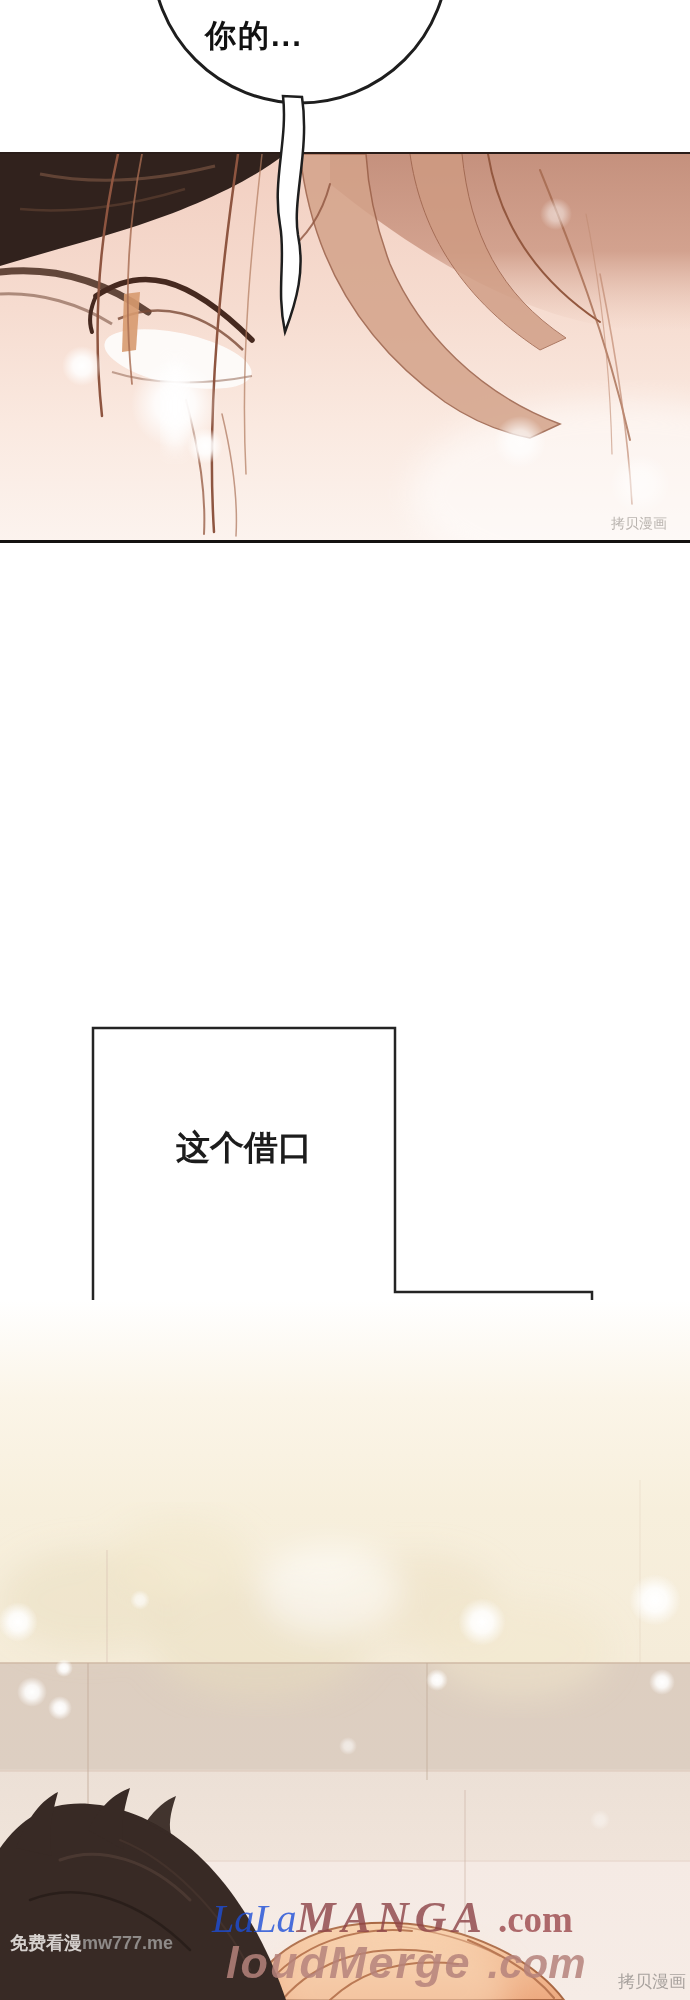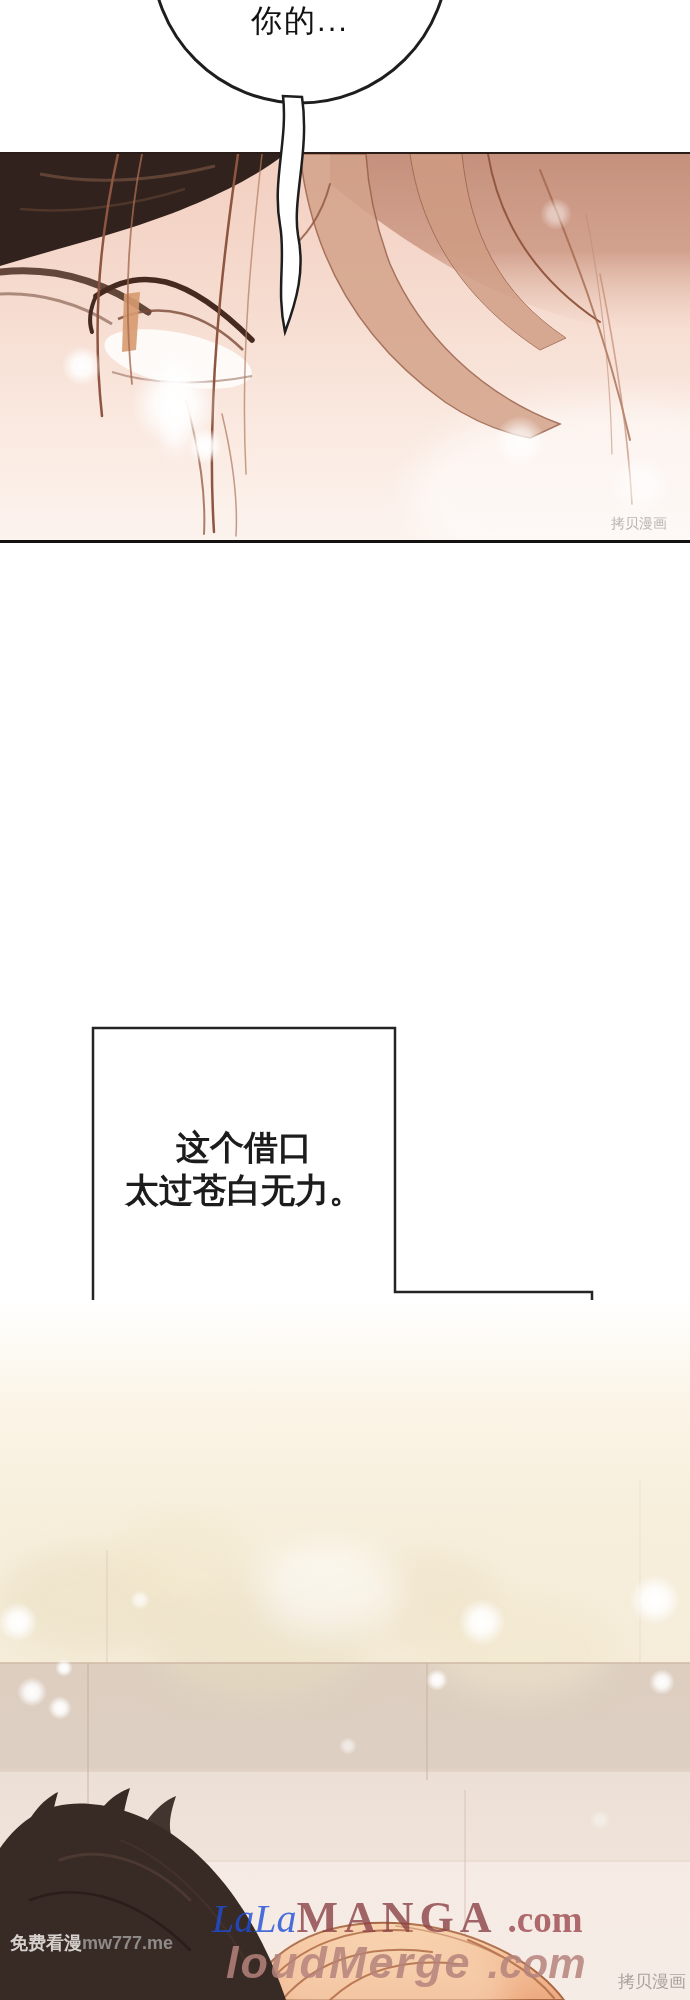--- a/index.html
+++ b/index.html
@@ -6,22 +6,22 @@
   .page{position:relative;width:690px;height:2000px;background:#fff;overflow:hidden;
         font-family:"Liberation Sans",sans-serif;}
 
   
   .panel1{position:absolute;left:0;top:152px;width:690px;height:391px;
           border-top:2px solid #2a1d19;border-bottom:3px solid #141210;box-sizing:border-box;}
   .panel1 svg{display:block;}
 
   
   .bubble-svg{position:absolute;left:0;top:0;width:690px;height:345px;}
-  .bubble-text{position:absolute;left:205px;top:0;width:190px;text-align:center;
-               font-size:31px;font-weight:normal;color:#121212;letter-spacing:2px;}
+  .bubble-text{position:absolute;left:205px;top:15px;width:190px;text-align:left;
+               font-size:31px;font-weight:bold;color:#121212;letter-spacing:2px;}
 
   
   .wm-panel-corner{position:absolute;left:611px;top:515px;font-size:14px;color:#aaa49f;opacity:.8;}
 
   
   .caption-svg{position:absolute;left:80px;top:1018px;width:525px;height:566px;}
   .cap1{position:absolute;left:93px;top:1126px;width:302px;text-align:center;
         font-weight:bold;font-size:34px;line-height:43px;color:#1c1c1c;}
   .cap2{position:absolute;left:297px;top:1391px;width:295px;text-align:center;
         font-weight:bold;font-size:31px;line-height:44px;}
@@ -30,21 +30,21 @@
   .cap1 .l1,.cap1 .l2{display:block;}
 
   
   .panel2{position:absolute;left:0;top:1300px;width:690px;height:700px;}
   .panel2 svg{display:block;}
 
   
   .wm-site1{position:absolute;left:212px;top:1896px;opacity:.8;white-space:nowrap;line-height:1;}
   .wm-site1 .s1script{font-family:"Liberation Serif",serif;font-style:italic;font-size:40px;color:#1d4ed8;}
   .wm-site1 .s1caps{font-family:"Liberation Serif",serif;font-weight:bold;font-size:44px;
-                    letter-spacing:6px;color:#8c4347;}
+                    letter-spacing:6px;color:#8c4347;font-style:italic;}
   .wm-site1 .s1dot{font-family:"Liberation Serif",serif;font-weight:bold;font-size:37px;
                    color:#9c494d;margin-left:10px;}
   .wm-site2{position:absolute;left:226px;top:1940px;opacity:.85;white-space:nowrap;
             font-style:italic;font-weight:bold;line-height:1;}
   .wm-site2 .s2name{font-size:45px;color:#b5837c;letter-spacing:2px;}
   .wm-site2 .s2dot{font-size:42px;color:#b5837c;margin-left:16px;}
   .wm-bl{position:absolute;left:10px;top:1934px;font-size:18px;font-weight:bold;white-space:nowrap;line-height:1;}
   .wm-bl .bl-cn{color:#d6d1ce;}
   .wm-bl .bl-url{color:#8e8a88;}
   .wm-br{position:absolute;left:618px;top:1973px;font-size:17px;color:#a8a29e;line-height:1;}
@@ -132,21 +132,20 @@
   </svg>
   <div class="bubble-text">你的...</div>
 
   <div class="wm-panel-corner">拷贝漫画</div>
 
   <svg class="caption-svg" viewBox="0 0 525 566">
     <polygon points="13,10 315,10 315,274 512,274 512,554 217,554 217,297 13,297" fill="#ffffff" stroke="#242424" stroke-width="2.5"></polygon>
   </svg>
   <div class="cap1">
     <span class="l1">这个借口</span>
-    <span class="l2">太过苍白无力。</span>
   </div>
   <div class="cap2">
     <span class="l1">连我听着都</span>
     <span class="l2">觉得心虚。</span>
   </div>
 
   <div class="panel2">
     <svg width="690" height="700" viewBox="0 0 690 700">
       <defs>
         <linearGradient id="wall1" x1="0" y1="0" x2="0" y2="1">

